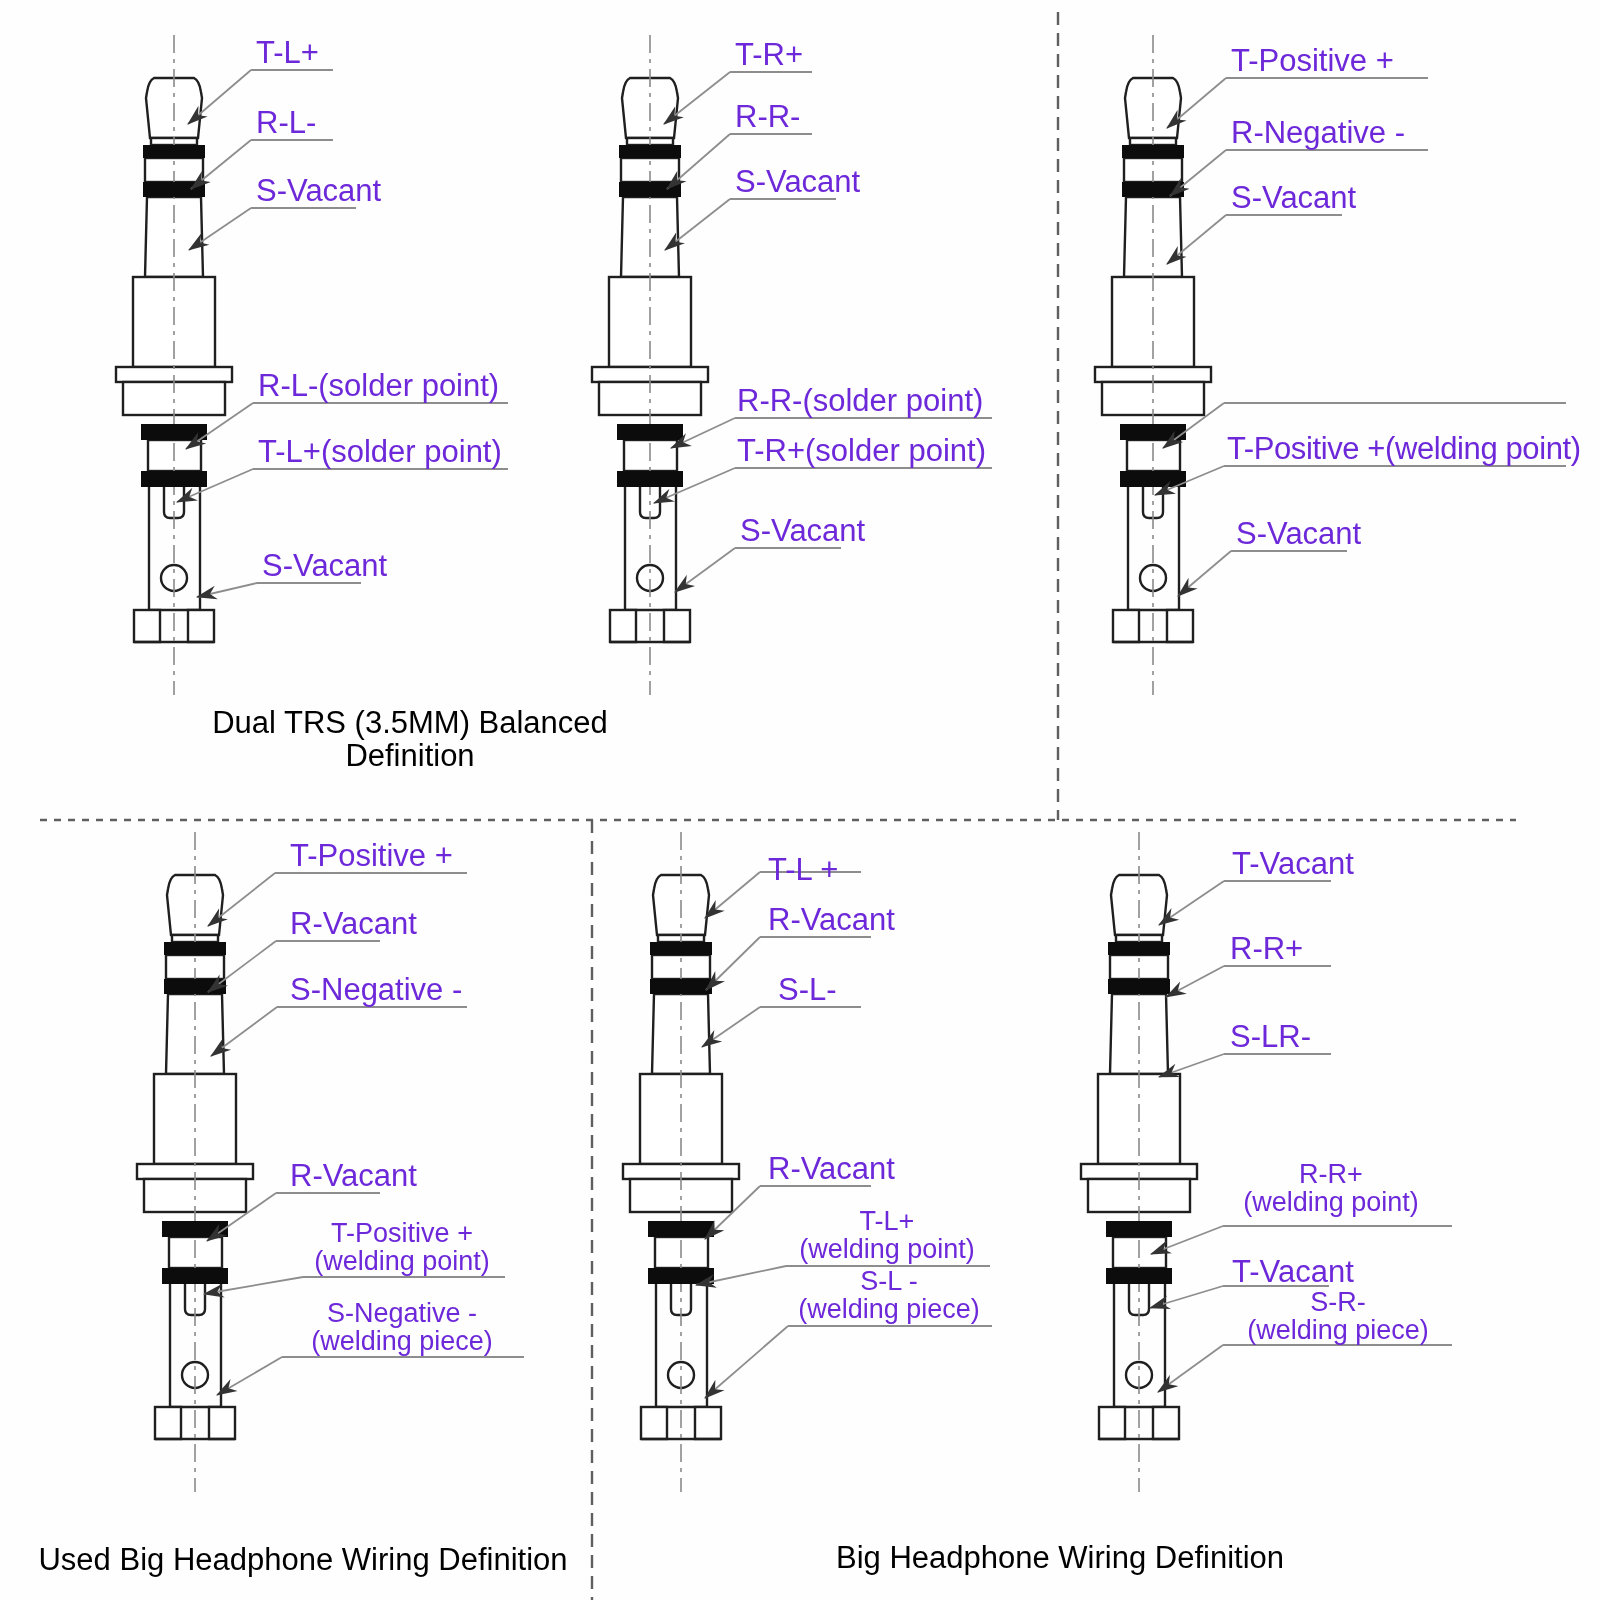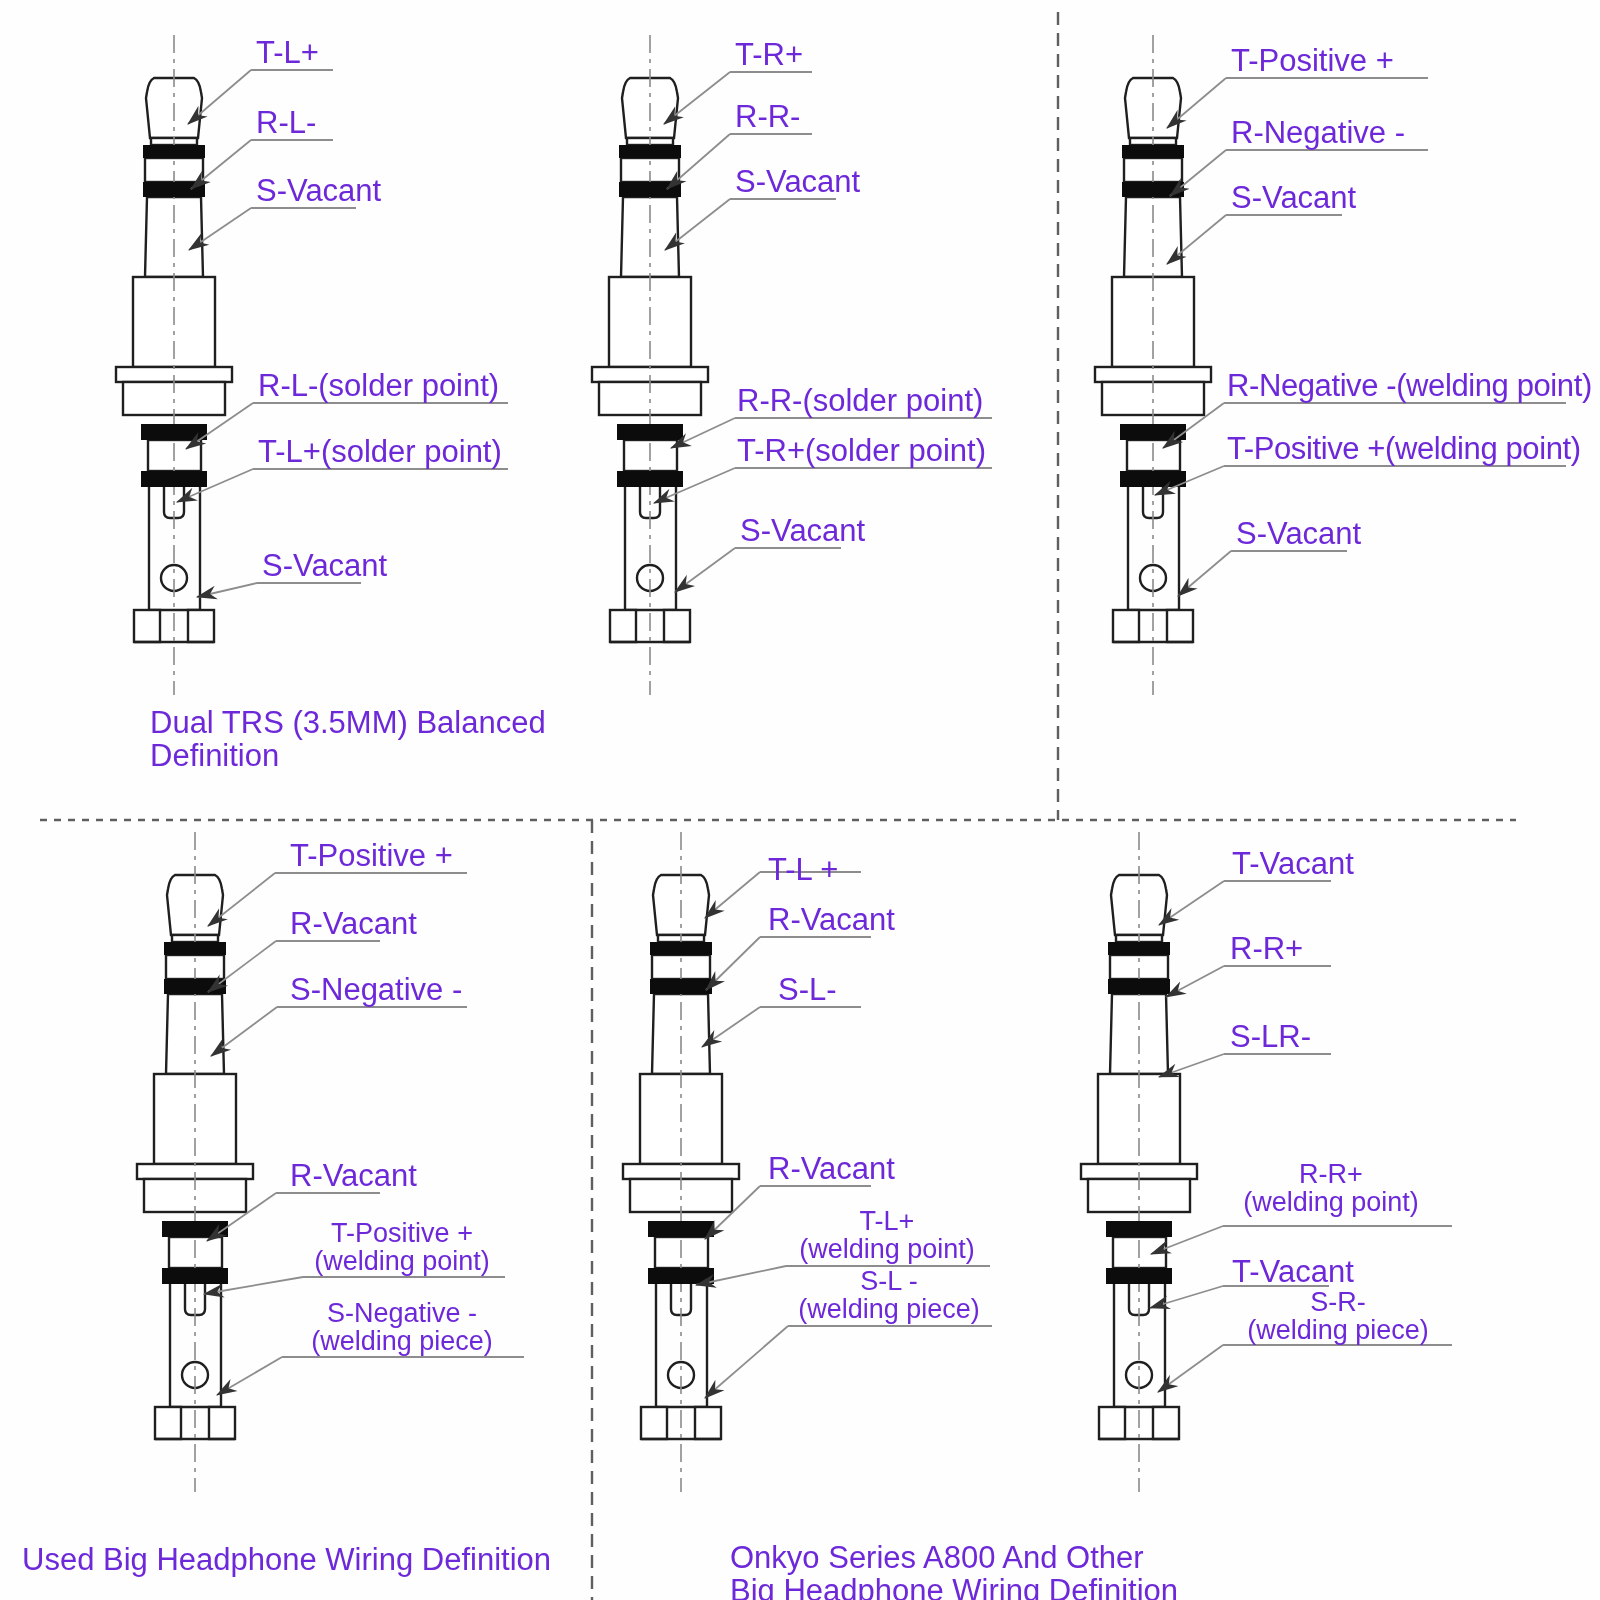--- a/index.html
+++ b/index.html
@@ -2,21 +2,21 @@
 <html><head>
 <meta charset="utf-8">
 <style>
   html,body{margin:0;padding:0;background:#fff;}
   #canvas{position:relative;width:1600px;height:1600px;background:#fefefe;overflow:hidden;
           font-family:"Liberation Sans", sans-serif;color:#1b1b1b;}
   #art{position:absolute;left:0;top:0;}
   .lbl{position:absolute;font-size:31px;line-height:33px;white-space:nowrap;color:#6d28d9;}
   .tight{letter-spacing:-0.4px;}
   .stack{font-size:27px;line-height:27.5px;text-align:center;white-space:nowrap;}
-  .cap{position:absolute;font-size:31px;line-height:33px;color:#6d28d9;}
+  .cap{position:absolute;font-size:31px;line-height:33px;text-align:center;color:#000000;}
   svg .outline{fill:#fff;stroke:#1f1f1f;stroke-width:2.4;}
   svg .band{fill:#0c0c0c;stroke:none;}
   svg .thin{fill:none;stroke:#1f1f1f;stroke-width:2.4;}
   svg .cl{stroke:#8a8a8a;stroke-width:1.6;stroke-dasharray:18 6 4 6;fill:none;}
   svg .u{stroke:#8d8d8d;stroke-width:2.2;}
   svg .ld{stroke:#8d8d8d;stroke-width:1.8;}
   svg .div{stroke:#5f5f5f;stroke-width:2.4;fill:none;}
 </style>
 </head>
 <body>
@@ -171,21 +171,20 @@
 <div class="lbl" style="left:735px;top:38px">T-R+</div>
 <div class="lbl" style="left:735px;top:100px">R-R-</div>
 <div class="lbl" style="left:735px;top:165px">S-Vacant</div>
 <div class="lbl" style="left:737px;top:384px">R-R-(solder point)</div>
 <div class="lbl" style="left:737px;top:434px">T-R+(solder point)</div>
 <div class="lbl" style="left:740px;top:514px">S-Vacant</div>
 
 <div class="lbl" style="left:1231px;top:44px">T-Positive +</div>
 <div class="lbl" style="left:1231px;top:116px">R-Negative -</div>
 <div class="lbl" style="left:1231px;top:181px">S-Vacant</div>
-<div class="lbl tight" style="left:1227px;top:369px">R-Negative -(welding point)</div>
 <div class="lbl tight" style="left:1227px;top:432px">T-Positive +(welding point)</div>
 <div class="lbl" style="left:1236px;top:517px">S-Vacant</div>
 
 <div class="lbl" style="left:290px;top:839px">T-Positive +</div>
 <div class="lbl" style="left:290px;top:907px">R-Vacant</div>
 <div class="lbl" style="left:290px;top:973px">S-Negative -</div>
 <div class="lbl" style="left:290px;top:1159px">R-Vacant</div>
 <div class="lbl stack" style="left:292px;top:1220px;width:220px">
   <div>T-Positive +</div>
   <div>(welding point)</div>
@@ -221,17 +220,16 @@
   <div>(welding piece)</div>
 </div>
 
 <div class="cap" style="left:150px;top:706px;width:520px">Dual TRS (3.5MM) Balanced Definition</div>
 <div class="cap" style="left:1095px;top:705px;width:460px">
 </div>
 <div class="cap" style="left:22px;top:1543px;width:562px">
   <div>Used Big Headphone Wiring Definition</div>
 </div>
 <div class="cap" style="left:730px;top:1541px;width:660px">
-  <div>Onkyo Series A800 And Other</div>
   <div>Big Headphone Wiring Definition</div>
 </div>
 
 </div>
 
 </body></html>

